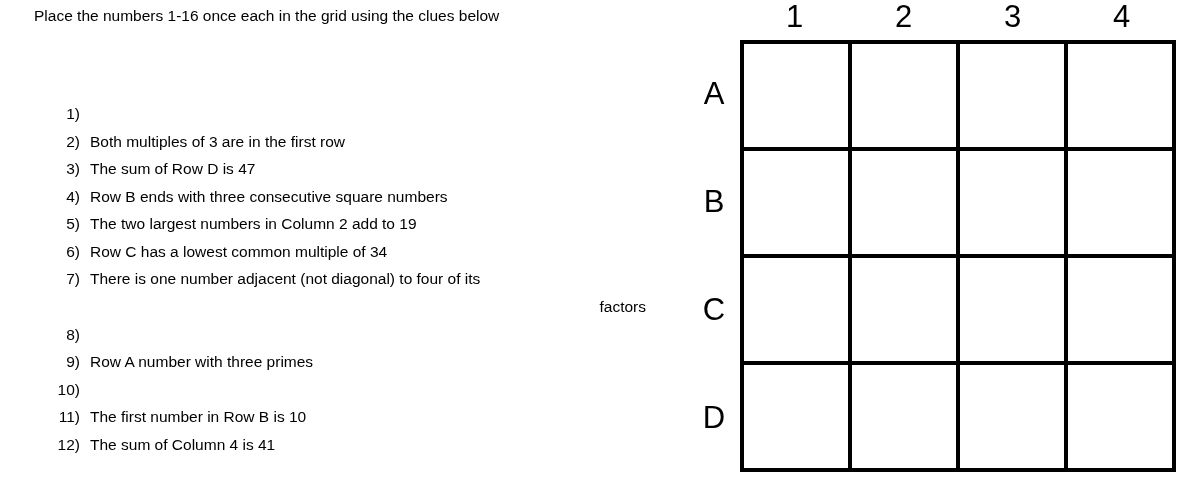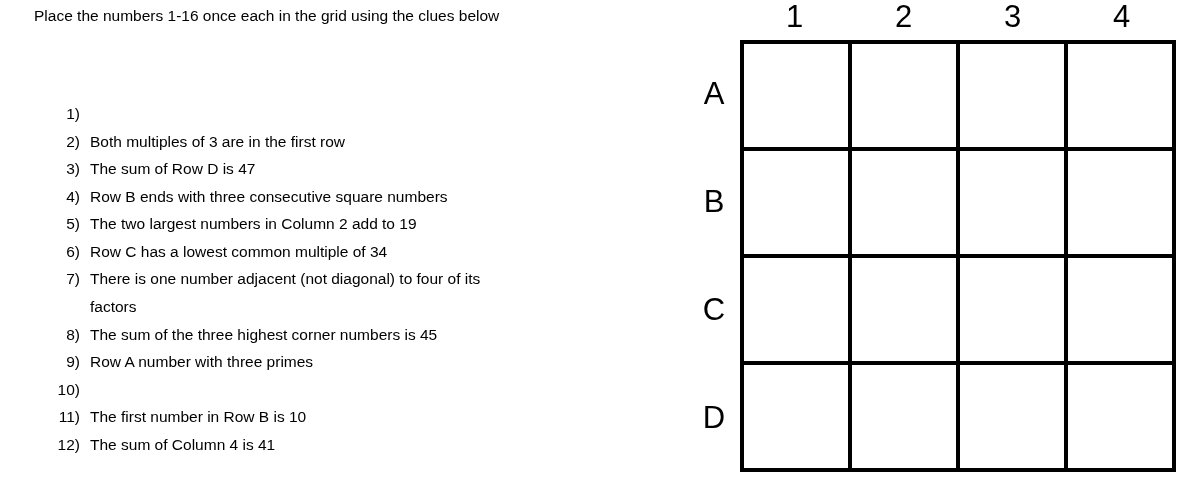--- a/index.html
+++ b/index.html
@@ -47,20 +47,21 @@
     width: 54px;
     text-align: right;
     padding-right: 10px;
     flex: 0 0 54px;
   }
   .clue-text {
     flex: 1 1 auto;
   }
   .clue-text .cont {
     display: block;
+    text-align: right;
   }
 
   
   .grid-wrap {
     position: absolute;
     left: 690px;
     top: 0px;
     width: 500px;
     height: 492px;
   }
@@ -160,21 +161,20 @@
     <div class="clue-row">
       <span class="clue-num">7)</span>
       <span class="clue-text">
         <span>There is one number adjacent (not diagonal) to four of its</span>
         <span class="cont">factors</span>
       </span>
     </div>
 
     <div class="clue-row">
       <span class="clue-num">8)</span>
-      <span class="clue-text">The sum of the three highest corner numbers is 45</span>
     </div>
 
     <div class="clue-row">
       <span class="clue-num">9)</span>
       <span class="clue-text">Row A number with three primes</span>
     </div>
 
     <div class="clue-row">
       <span class="clue-num">10)</span>
     </div>

